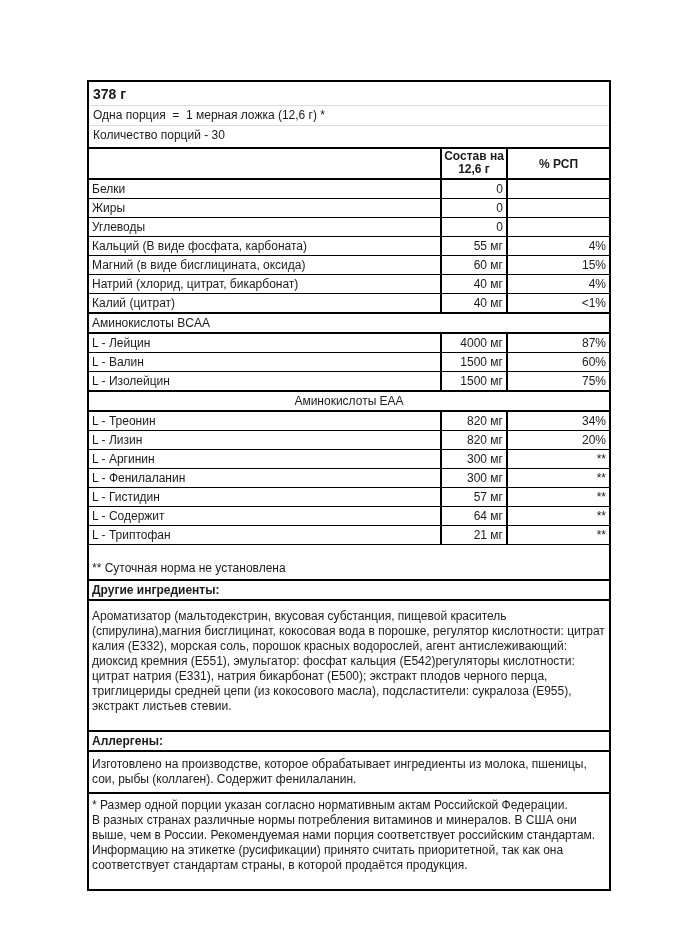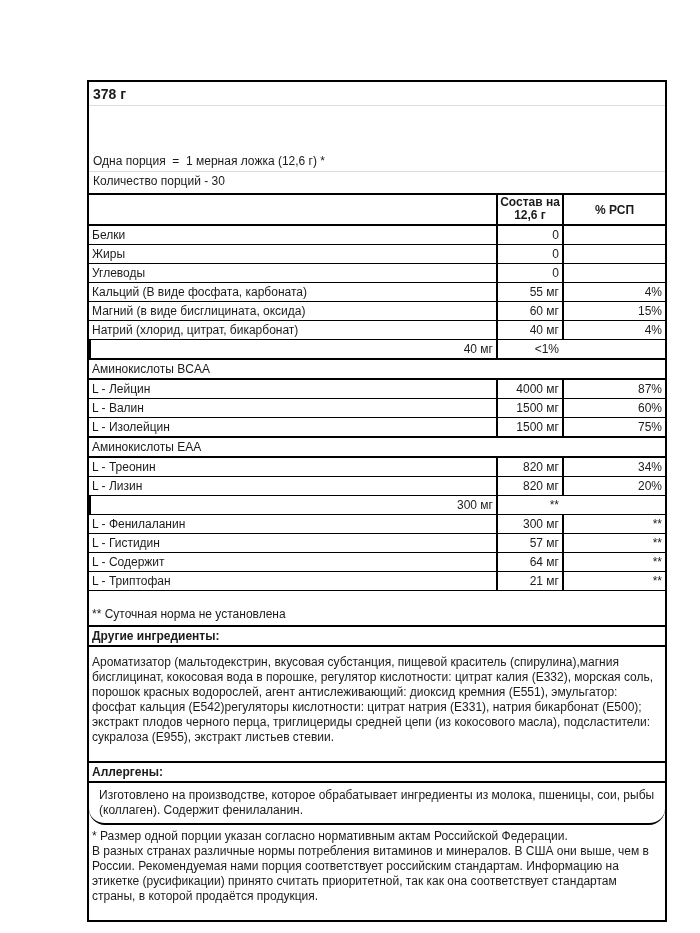--- a/index.html
+++ b/index.html
@@ -2,28 +2,28 @@
 <html><head>
 <meta charset="utf-8">
 <style>
   html,body{margin:0;padding:0;}
   body{
     width:700px;height:933px;background:#ffffff;position:relative;
     font-family:"Liberation Sans", sans-serif;color:#1b1b1b;
     -webkit-font-smoothing:antialiased;
   }
   .sheet{
-    position:absolute;left:87px;top:80px;width:580px;
+    position:absolute;left:87px;top:80px;width:524px;
     border:2px solid #000;background:#fff;box-sizing:border-box;
   }
   
   .topbox{padding:1px 0 2px;}
   .topline{padding:2px 4px 3px;font-size:12px;white-space:pre-wrap;}
   .t1{font-weight:bold;font-size:14px;border-bottom:1px solid #dcdcdc;padding:3px 4px 3px;}
-  .t2{border-bottom:1px solid #dcdcdc;margin-top:46px;}
+  .t2{border-bottom:1px solid #dcdcdc;}
   
   .hdr-row{
     display:grid;grid-template-columns:1fr 66px 103px;
     border-top:2px solid #000;border-bottom:2px solid #000;
   }
   .hdr-cell{box-sizing:border-box;}
   .hdr-val{
     border-left:2px solid #000;font-weight:bold;font-size:12px;
     text-align:center;line-height:13px;padding:1px 0 2px;
   }
@@ -34,33 +34,33 @@
   
   .row{display:grid;grid-template-columns:1fr 66px 103px;font-size:12px;}
   .row + .row{border-top:1px solid #000;}
   .row .c{box-sizing:border-box;padding:1px 3px 1px;line-height:16px;}
   .row .val,.row .pct{text-align:right;border-left:2px solid #000;}
   
   .sec{
     border-top:2px solid #000;border-bottom:2px solid #000;
     font-weight:normal;font-size:12px;padding:2px 3px 2px;line-height:14px;
   }
-  .sec.mid{border-top:2px solid #000;}
+  .sec.mid{border-top:2px solid #000;text-align:center;}
   
   .note-row{
     border-top:1px solid #000;border-bottom:2px solid #000;
     font-size:12px;padding:16px 3px 4px;line-height:14px;
   }
   .subtitle{
     border-bottom:2px solid #000;font-weight:bold;font-size:12px;
     padding:2px 3px 2px;line-height:14px;
   }
   .para{font-size:12px;line-height:15px;padding:8px 3px 16px;}
   .para.bordered{border-bottom:2px solid #000;}
-  .para.allerg{padding:5px 10px 5px;border-radius:16px;}
+  .para.allerg{padding:5px 3px 5px;}
   .para.foot{padding:4px 3px 16px;}
 </style>
 </head>
 <body>
 
 <div class="sheet">
 
   <div class="topbox">
     <div class="topline t1">378 г</div>
     <div class="topline t2">Одна порция  =  1 мерная ложка (12,6 г) *</div>
@@ -101,20 +101,21 @@
       <div class="c label">Магний (в виде бисглицината, оксида)</div>
       <div class="c val">60 мг</div>
       <div class="c pct">15%</div>
     </div>
     <div class="row">
       <div class="c label">Натрий (хлорид, цитрат, бикарбонат)</div>
       <div class="c val">40 мг</div>
       <div class="c pct">4%</div>
     </div>
     <div class="row">
+      <div class="c label">Калий (цитрат)</div>
       <div class="c val">40 мг</div>
       <div class="c pct">&lt;1%</div>
     </div>
   </div>
 
   <div class="sec">Аминокислоты BCAA</div>
   <div class="rows">
     <div class="row">
       <div class="c label">L - Лейцин</div>
       <div class="c val">4000 мг</div>
@@ -138,20 +139,21 @@
       <div class="c label">L - Треонин</div>
       <div class="c val">820 мг</div>
       <div class="c pct">34%</div>
     </div>
     <div class="row">
       <div class="c label">L - Лизин</div>
       <div class="c val">820 мг</div>
       <div class="c pct">20%</div>
     </div>
     <div class="row">
+      <div class="c label">L - Аргинин</div>
       <div class="c val">300 мг</div>
       <div class="c pct">**</div>
     </div>
     <div class="row">
       <div class="c label">L - Фенилаланин</div>
       <div class="c val">300 мг</div>
       <div class="c pct">**</div>
     </div>
     <div class="row">
       <div class="c label">L - Гистидин</div>

